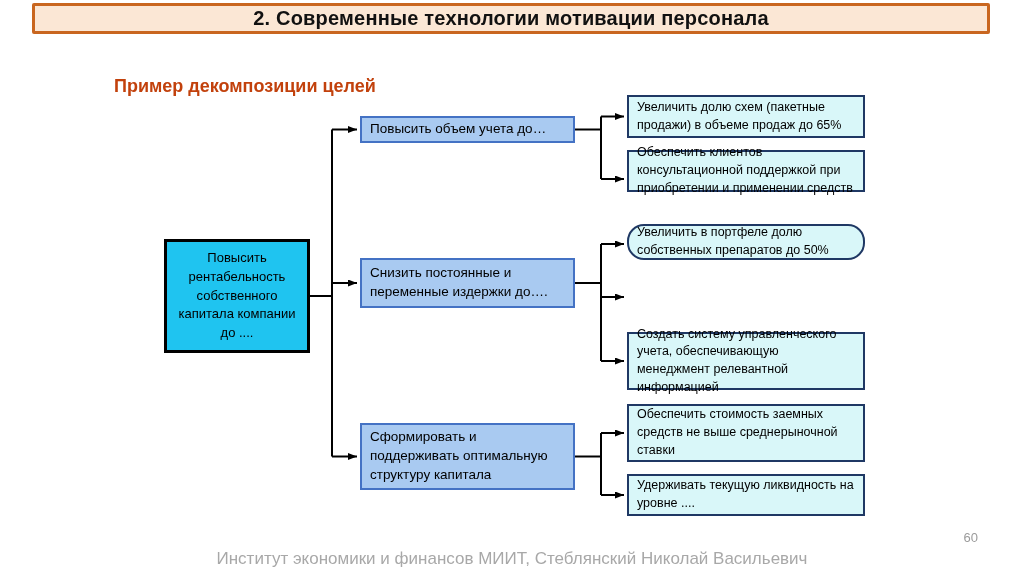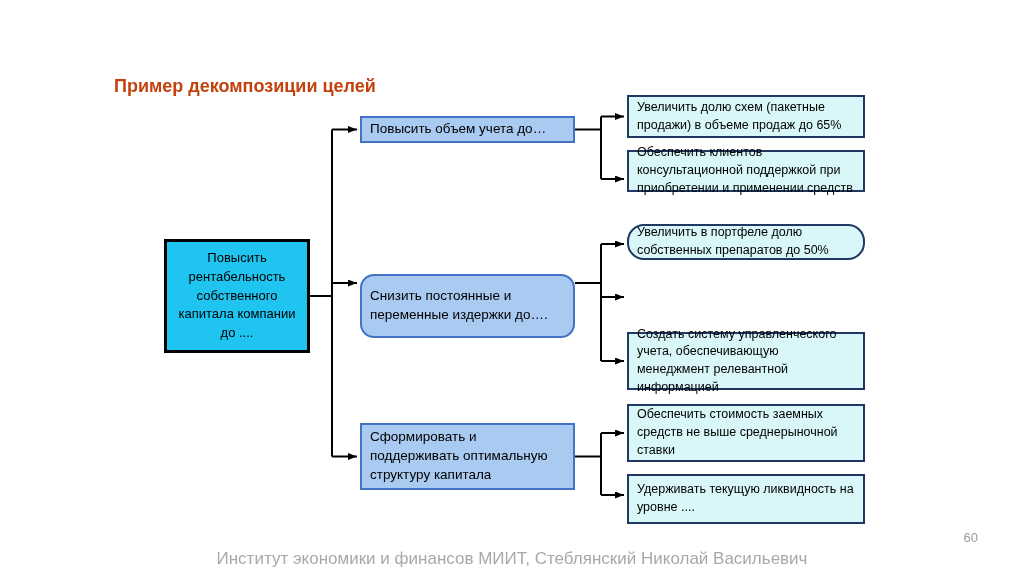--- a/index.html
+++ b/index.html
@@ -28,49 +28,52 @@
     background:#1FC4F0; border:3px solid #000000;
     justify-content:center; text-align:center;
     font-size:13px; line-height:1.45; padding:4px 6px;
   }
   .mid-box {
     left:360px; width:215px;
     background:#A9CAF1; border:2px solid #4472C4;
     font-size:13.5px; line-height:1.4; padding:2px 8px;
   }
   .mid-1 { top:116px; height:27px; }
-  .mid-2 { top:274px; height:64px;border-radius:14px; }
+  .mid-2 { top:258px; height:50px; }
   .mid-3 { top:423px; height:67px; }
   .leaf-box {
     left:627px; width:238px;
     background:#D9F7F9; border:2px solid #1F3864;
     font-size:12.5px; line-height:1.42; padding:3px 8px;
   }
   .leaf-1 { top:95px;  height:43px; }
   .leaf-2 { top:150px; height:42px; }
   .leaf-3 { top:224px; height:36px;border-radius:17px; }
   .leaf-4 { top:277px; height:40px; }
   .leaf-5 { top:332px; height:58px; }
   .leaf-6 { top:404px; height:58px; }
-  .leaf-7 { top:474px; height:50px; }
+  .leaf-7 { top:474px; height:42px; }
   .connectors { position:absolute; left:0; top:0; width:1024px; height:574px; pointer-events:none; }
   .footer {
     position:absolute; left:0; top:549px; width:1024px; text-align:center;
     font-size:17px; color:#A8A8A8;
   }
   .page-number {
     position:absolute; left:948px; top:530px; width:30px; text-align:right;
     font-size:13px; color:#9B9B9B;
   }
 </style>
 </head>
 <body>
 
 <div class="slide">
 
+  <div class="title-bar">
+    <span class="title-text">2. Современные технологии мотивации персонала</span>
+  </div>
 
   <div class="subtitle">Пример декомпозиции целей</div>
 
   <svg class="connectors" width="1024" height="574" viewBox="0 0 1024 574" xmlns="http://www.w3.org/2000/svg">
     <defs>
       <marker id="arrow" markerUnits="userSpaceOnUse" markerWidth="10" markerHeight="8" refX="9" refY="3.5" orient="auto">
         <path d="M0,0 L9,3.5 L0,7 Z" fill="#000"></path>
       </marker>
     </defs>
 

